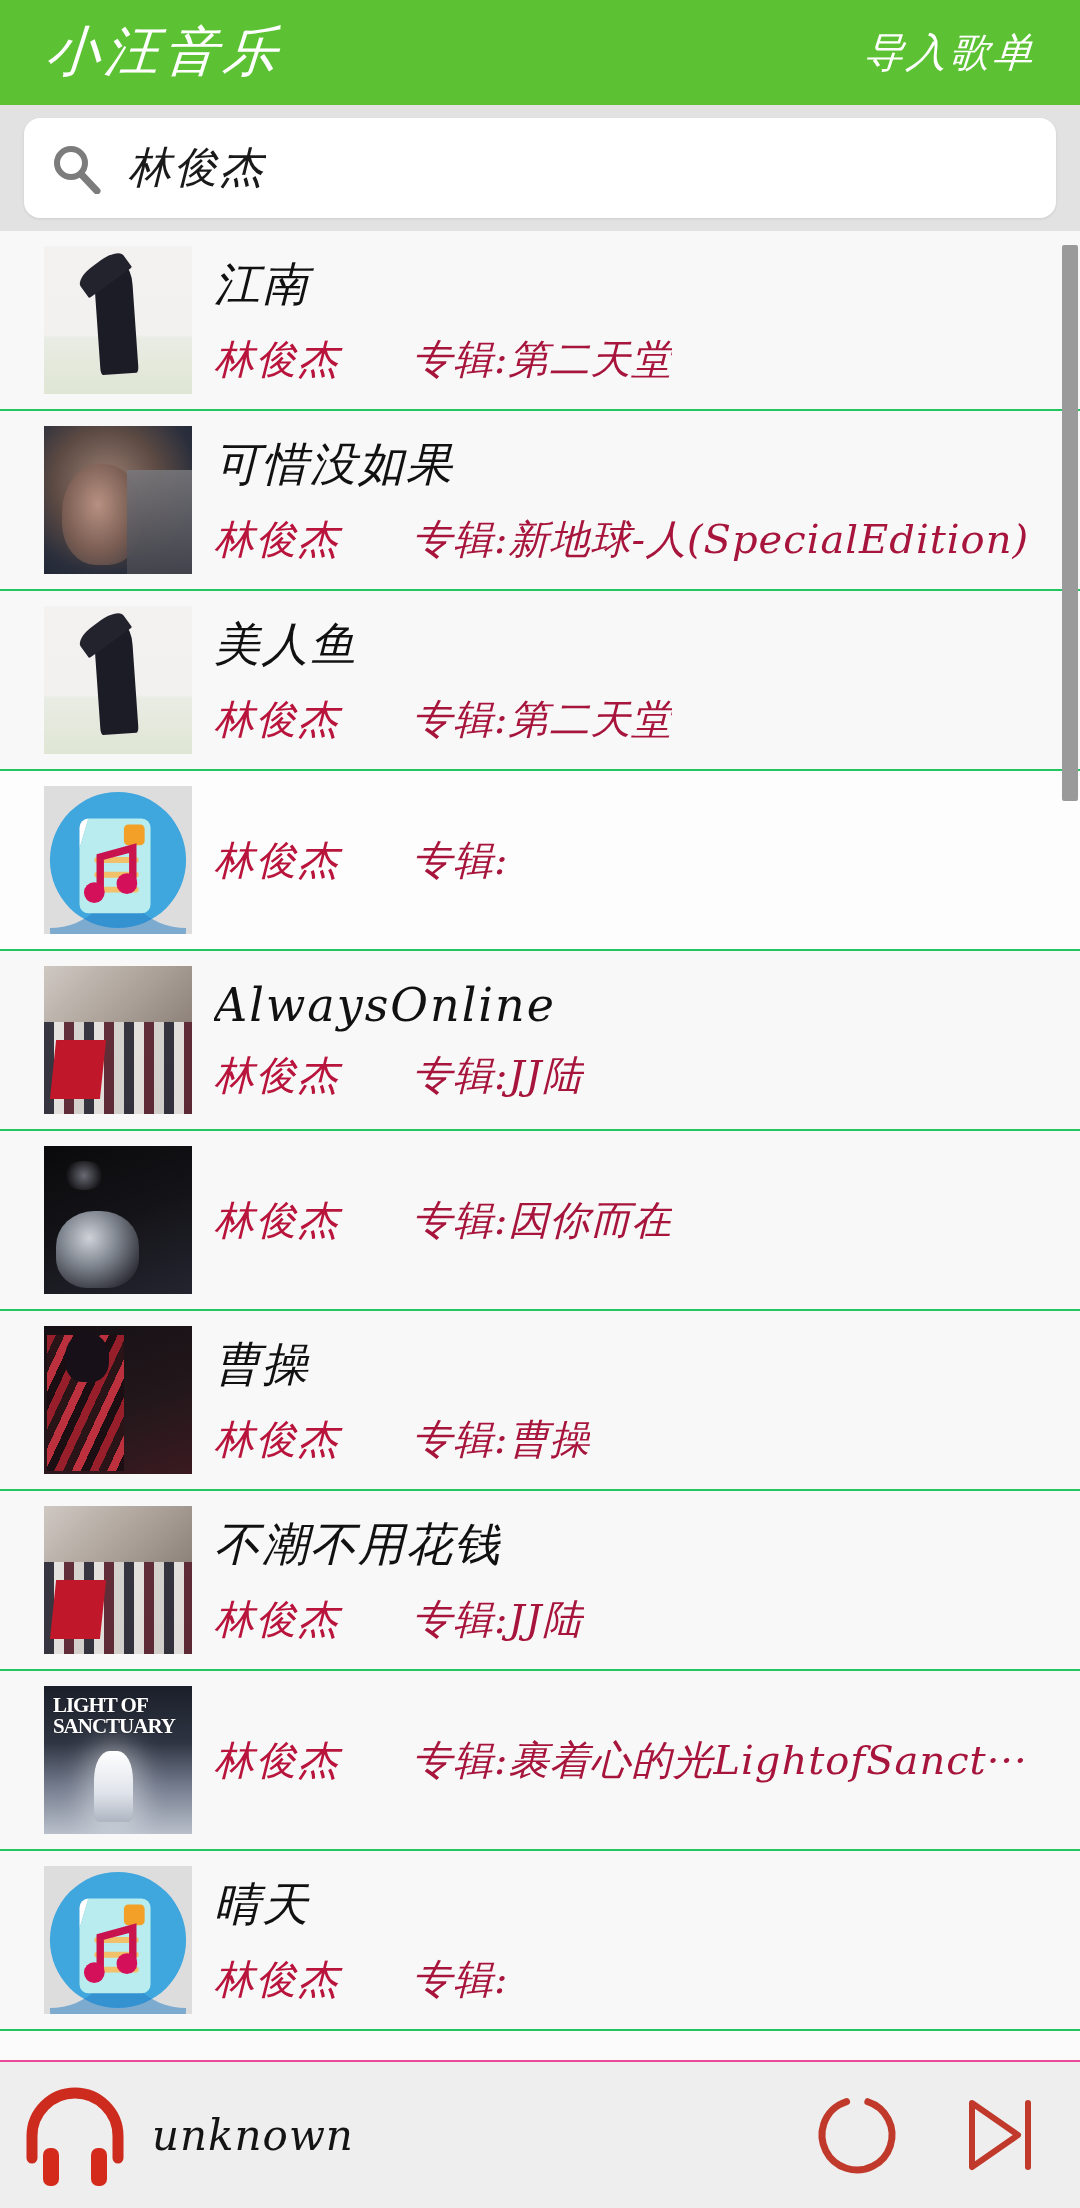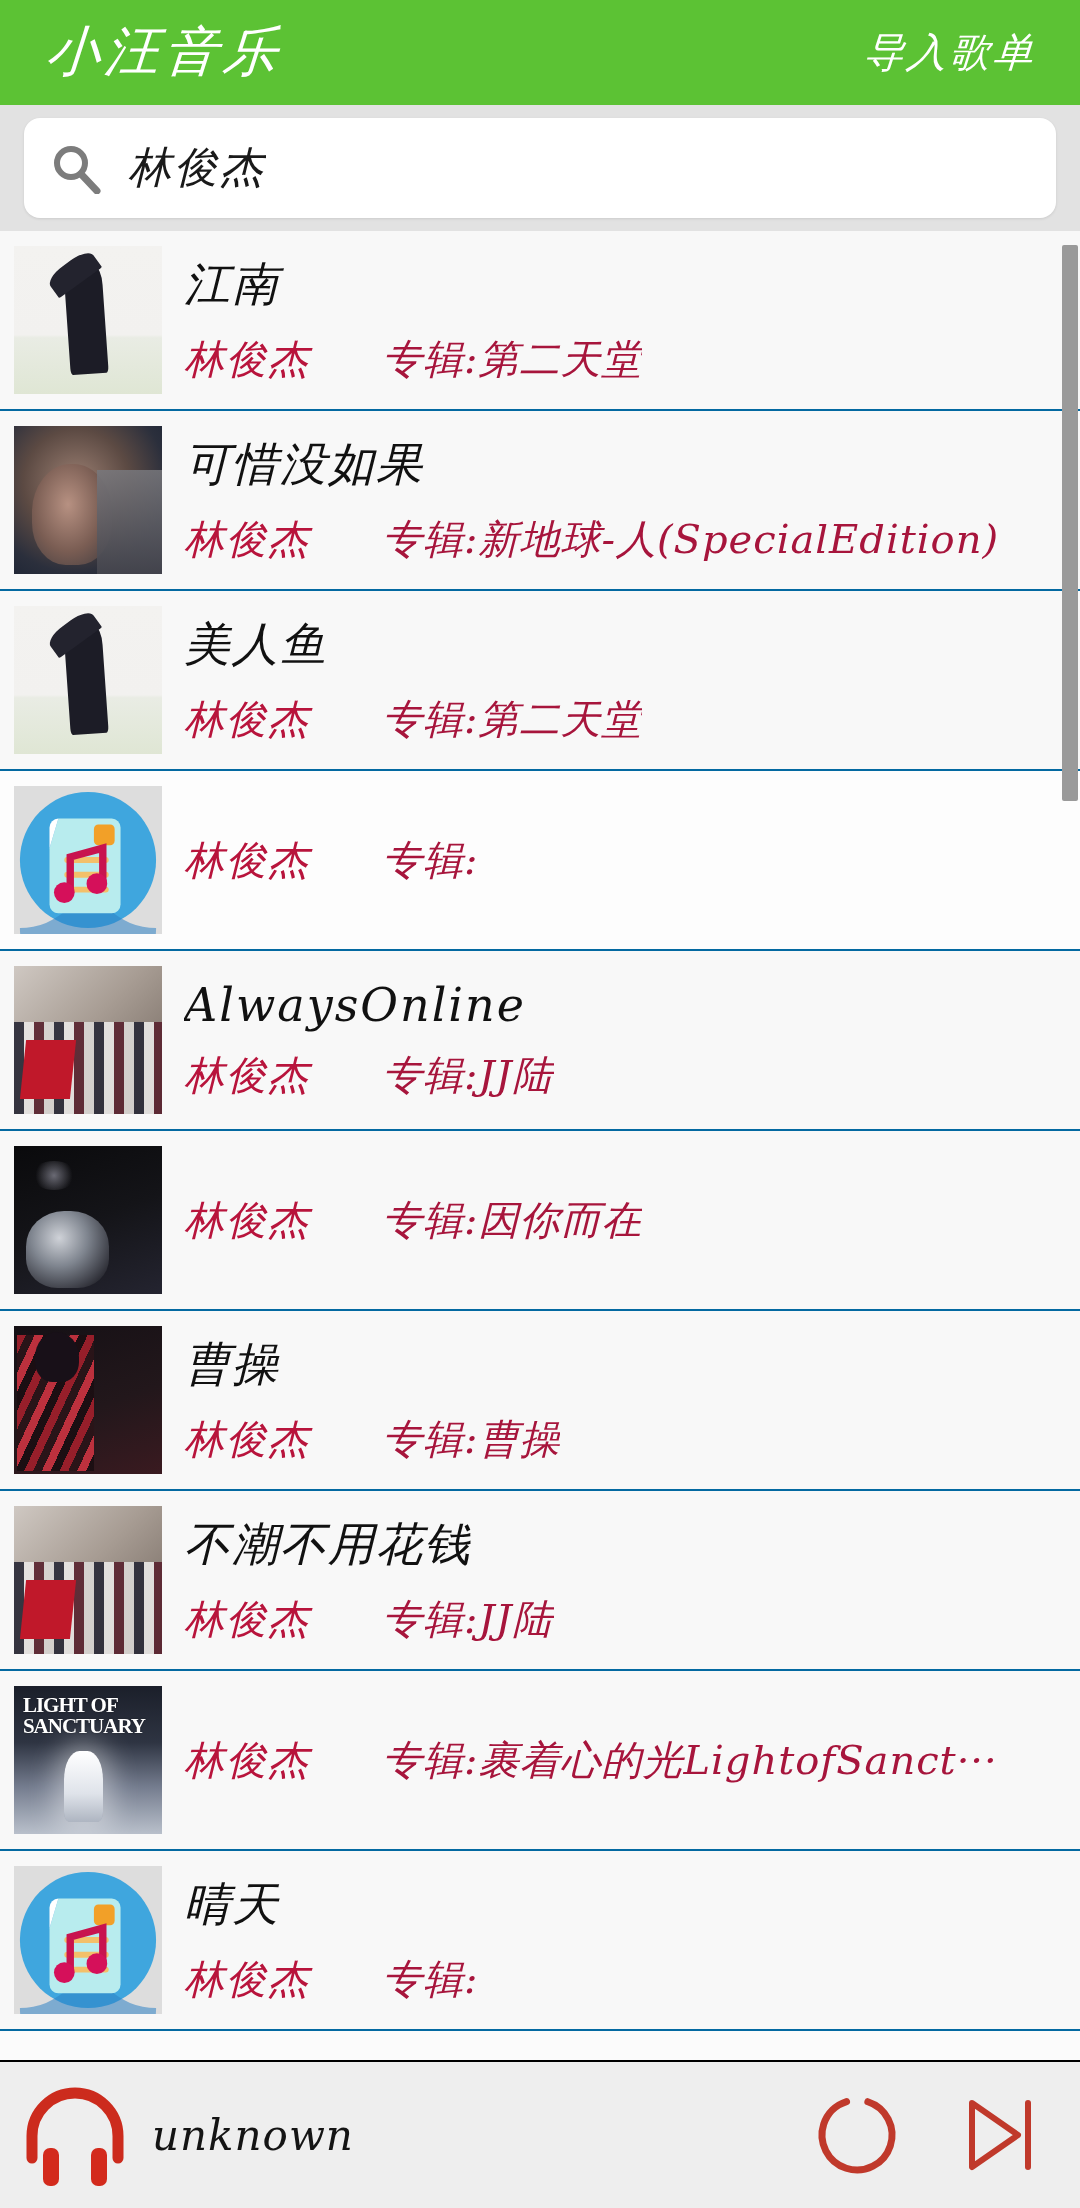--- a/index.html
+++ b/index.html
@@ -89,31 +89,32 @@
   .list {
     position: relative;
   }
   .song-row {
     position: relative;
     height: 180px;
     display: flex;
     align-items: center;
     padding: 0 5px 0 14px;
     background: #f8f8f8;
-    border-bottom: 2px solid #0369a1;
+    border-bottom: 2px solid #22c55e;
   }
   .song-row.highlight { background: #fdfdfd; }
 
   .thumb {
     width: 148px; height: 148px;
     flex: 0 0 auto;
     margin-right: 22px;
     position: relative;
     overflow: hidden;
     background: #ddd;
+    margin-left: 30px;
   }
   .thumb .art { position: absolute; inset: 0; }
 
   
   .art-jiangnan {
     background:
       linear-gradient(to bottom, #f3f2f0 0%, #f2f1ef 60%, #e9ece4 62%, #dfe6d4 100%);
   }
   .art-jiangnan::before {
     content:"";
@@ -277,21 +278,21 @@
     height: 556px;
     background: #9a9a9a;
     border-radius: 2px;
   }
 
   
   .player {
     height: 148px;
     flex: 0 0 auto;
     background: #eeeeee;
-    border-top: 2px solid #000000;
+    border-top: 2px solid #ec4899;
     display: flex; align-items: center;
     padding: 0 44px 0 20px;
   }
   .headphone-icon { width: 110px; height: 106px; flex:0 0 auto; }
   .headphone-icon svg { display:block; }
   .now-playing {
     flex: 1 1 auto;
     margin-left: 22px;
     font-size: 42px;
     color: #141414;

